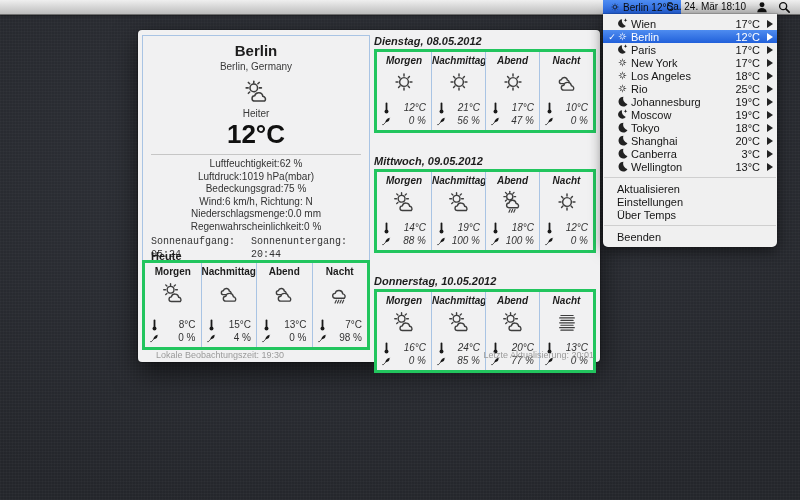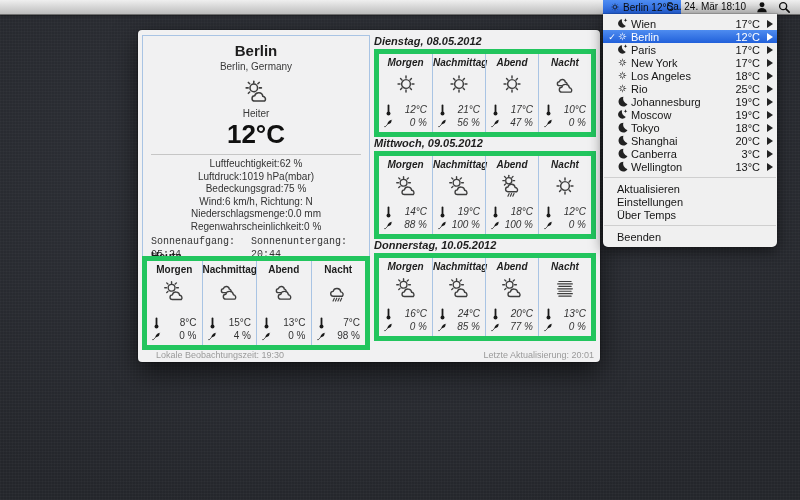--- a/index.html
+++ b/index.html
@@ -43,33 +43,33 @@
   .card{position:absolute;left:4px;top:5px;width:226px;height:313px;border:1px solid #a9c4e4;}
   .city{margin-top:6px;text-align:center;font-size:15px;font-weight:bold;color:#1d1d1d;}
   .loc{margin-top:2px;text-align:center;font-size:10px;color:#3a3a3a;}
   .bigicon{display:block;margin:5px auto 0;width:29px;height:29px;color:#3e3e3e;}
   .cond{margin-top:2px;text-align:center;color:#3a3a3a;}
   .bigtemp{margin-top:0;text-align:center;font-size:26px;font-weight:bold;color:#101010;}
   .hrline{height:1px;background:#c6c6c6;margin:4px 8px 3px;}
   .drow{display:flex;justify-content:center;padding:0 8px;line-height:12.6px;}
   .sunrow{display:flex;justify-content:space-between;padding:0 8px;line-height:13px;margin-top:1px;font-family:Liberation Mono, monospace;}
   .heute{position:absolute;left:8px;bottom:87px;font-size:11px;font-weight:bold;color:#1d1d1d;}
-  .grid{display:grid;grid-template-columns:repeat(4,1fr);border:5px solid #22c55e;background:var(--bg);}
+  .grid{display:grid;grid-template-columns:repeat(4,1fr);border:3px solid #22c55e;background:var(--bg);}
   .card .grid{position:absolute;left:-1px;right:-1px;bottom:-1px;height:84px;}
   .cell{border-left:1px solid #a9c4e4;display:flex;flex-direction:column;padding:3px 0;min-width:0;}
   .cell:first-child{border-left:none;}
   .period{height:12px;text-align:center;font-weight:bold;color:#1d1d1d;font-size:10px;}
   .wicon{display:block;margin:2px auto 0;width:26px;height:26px;color:#3e3e3e;flex:none;}
   .sp{flex:1;}
   .vrow{height:13px;display:flex;align-items:center;justify-content:space-between;padding:0 5px;}
   .sic{width:9px;height:12px;color:#1a1a1a;flex:none;}
   .val{color:#333;}
   .rightcol{position:absolute;left:236px;top:5px;width:222px;font-style:italic;}
   .fsection{margin-bottom:0;}
-  .fsection + .fsection{}
+  .fsection + .fsection{margin-top:22px;}
   .ftitle{height:12px;margin-bottom:2px;font-size:11px;font-weight:bold;color:#1d1d1d;}
   .fsection .grid{height:78px;}
   .statusbar{position:absolute;left:6px;right:6px;bottom:2px;display:flex;
     justify-content:space-between;font-size:9px;color:#9a9a9a;padding-left:12px;}
 </style>
 </head>
 <body>
 
 <svg width="0" height="0" style="position:absolute">
   <defs>

